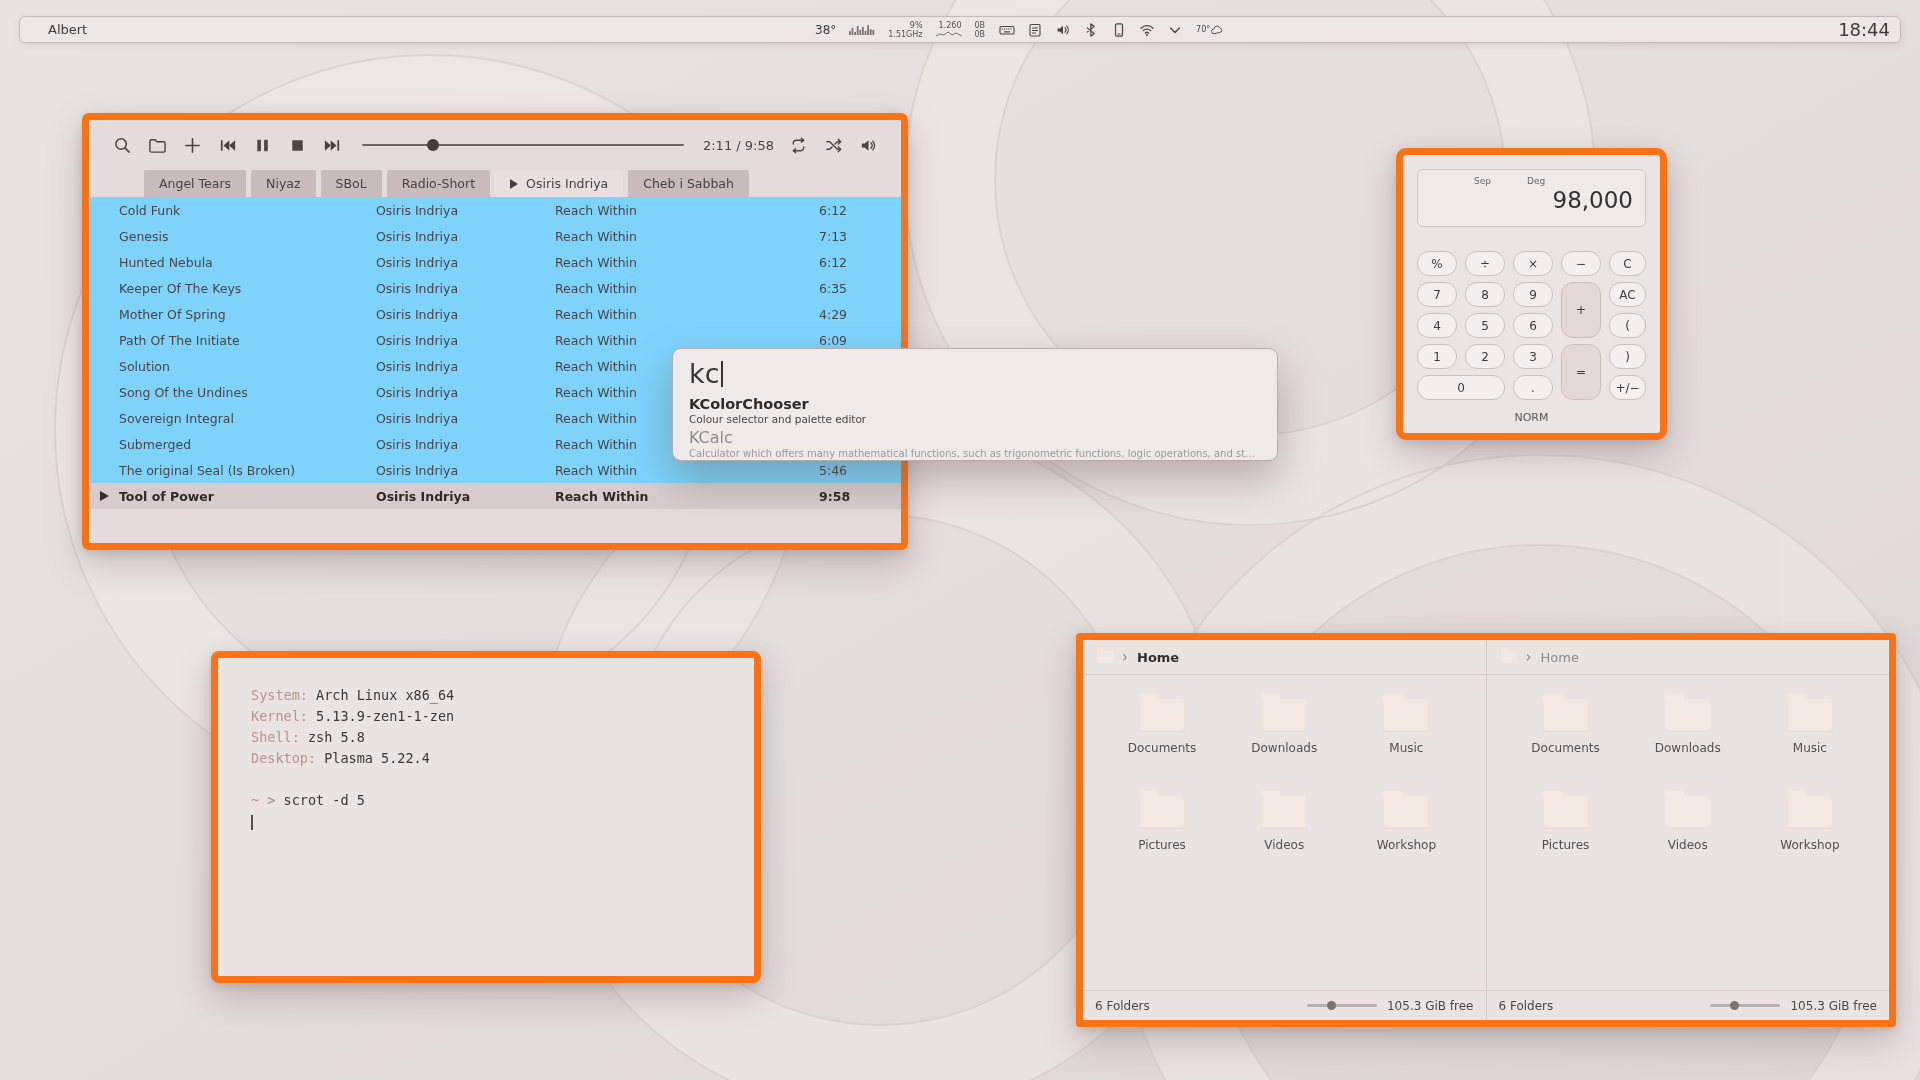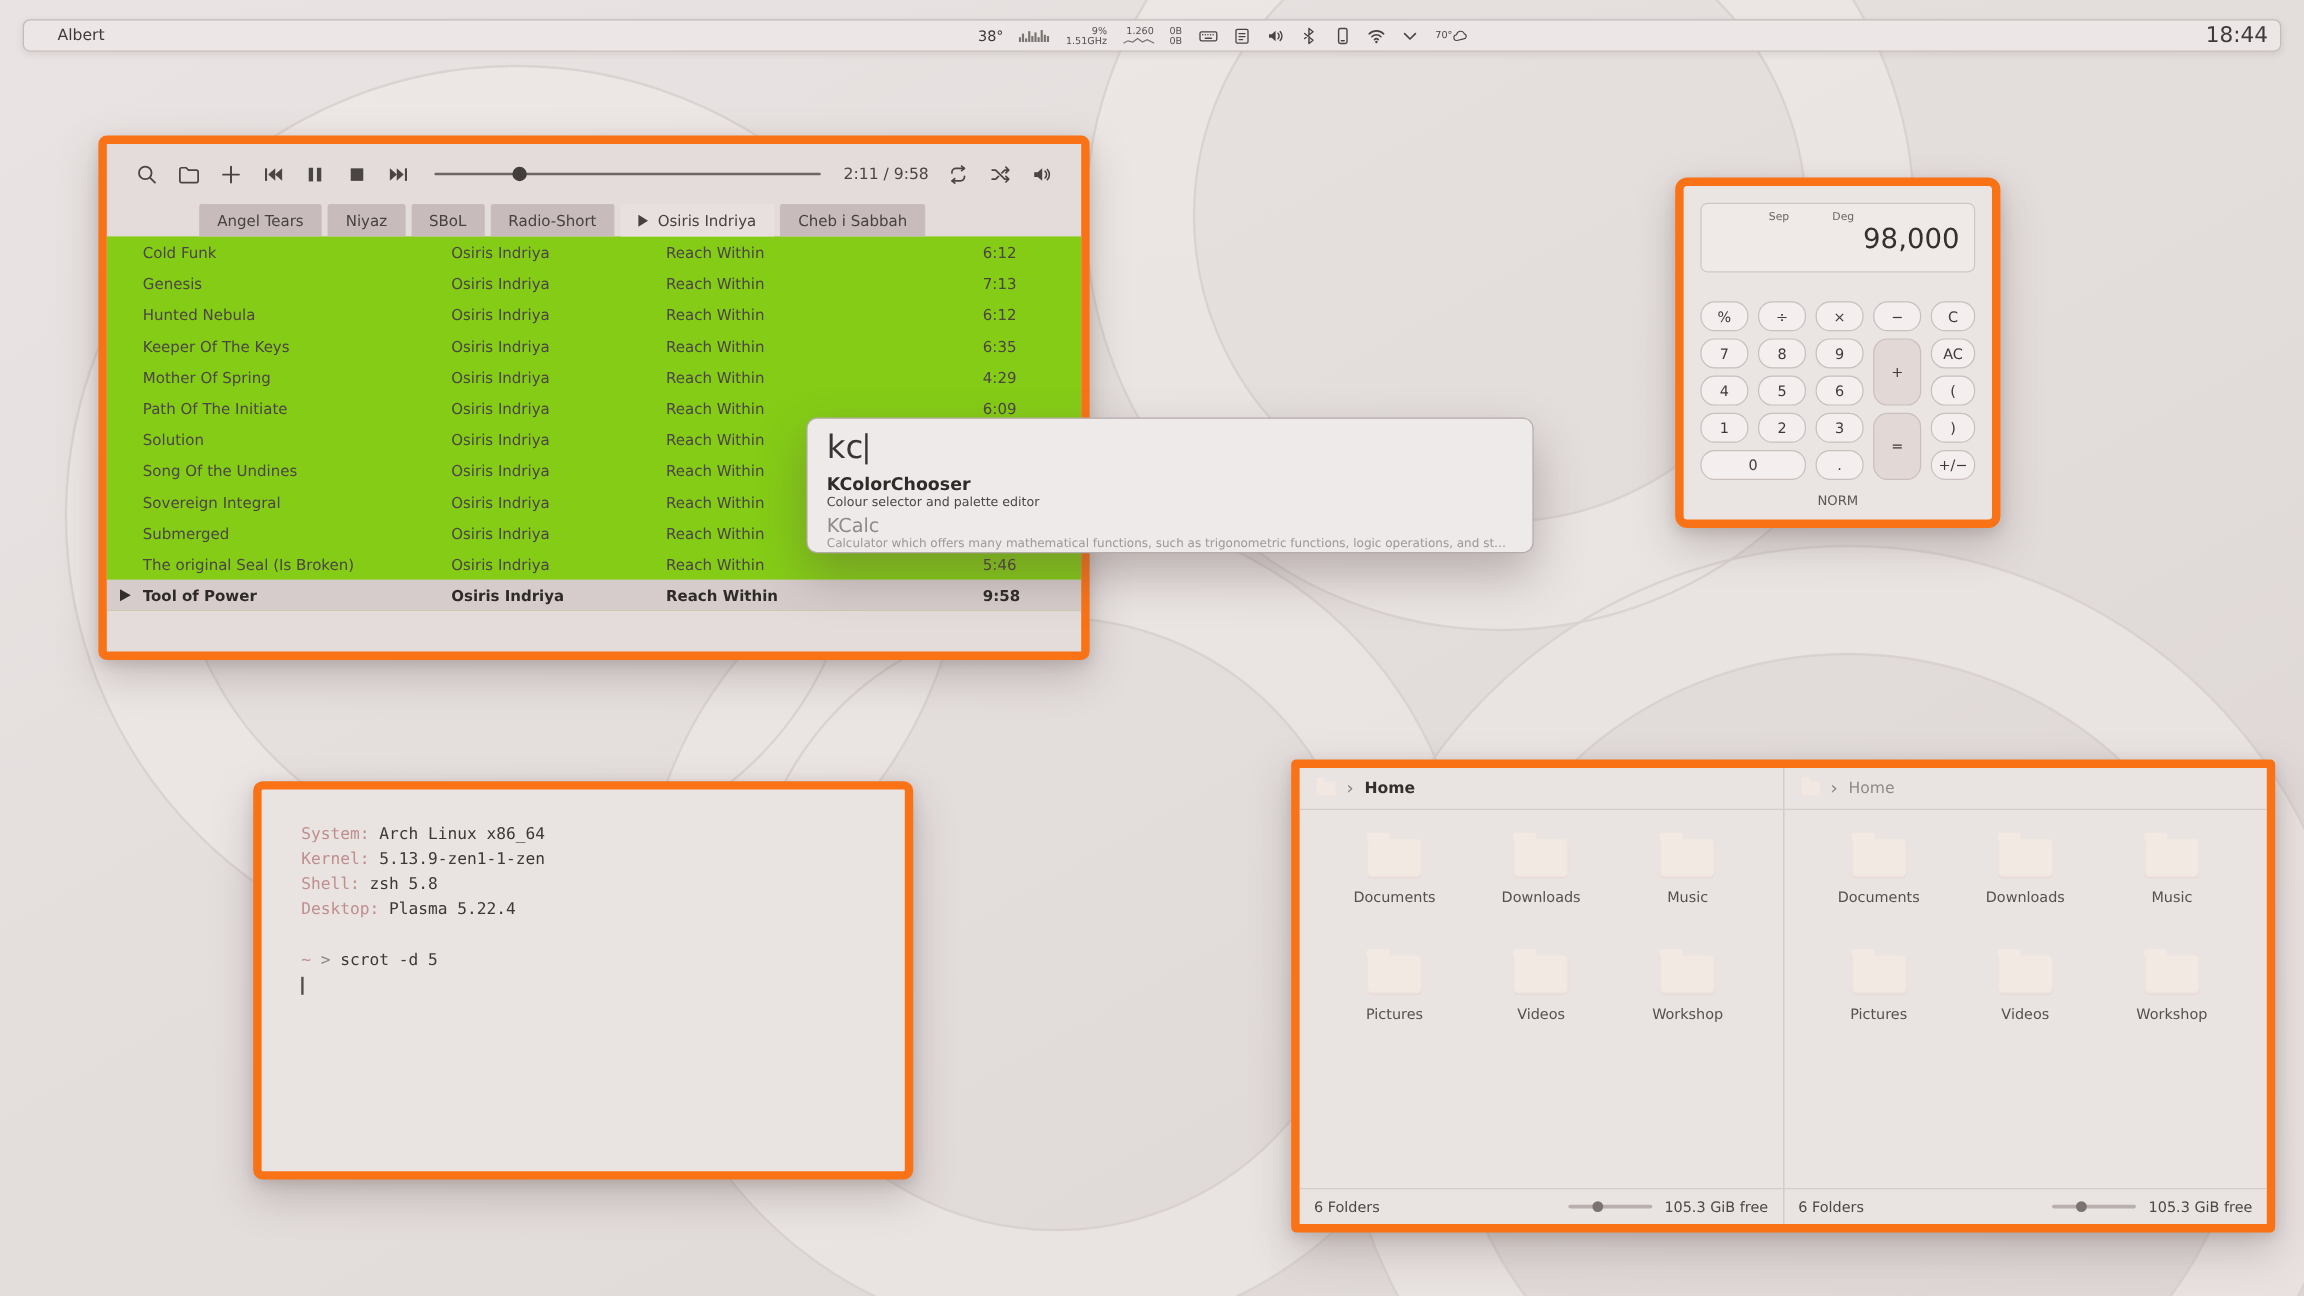--- a/index.html
+++ b/index.html
@@ -30,26 +30,26 @@
   
   #player{left:82px;top:113px;width:826px;height:437px;background:#e3dcdb}
   .p-toolbar{height:50px;display:flex;align-items:center;padding:0 22px;gap:13px;color:#4a4442}
   .icon-btn{background:none;border:none;width:22px;height:22px;padding:0;color:#4a4442;
     display:flex;align-items:center;justify-content:center;cursor:pointer;flex:0 0 auto}
   .icon-btn svg{width:19px;height:19px}
   .p-slider{position:relative;flex:1;height:22px;margin:0 6px}
   .p-slider-track{position:absolute;left:0;right:0;top:10px;height:2px;background:#6e6663;border-radius:1px}
   .p-slider-handle{position:absolute;top:5px;width:12px;height:12px;border-radius:50%;background:#433d3b;margin-left:-6px}
   .p-time{font-size:13px;white-space:nowrap}
-  .p-tabs{display:flex;height:27px;margin-left:77px;gap:5px}
+  .p-tabs{display:flex;height:27px;margin-left:55px;gap:5px}
   .p-tab{background:#c7bcbb;color:#474140;font-size:12.5px;display:flex;align-items:center;
     padding:0 15px;gap:8px;border-radius:2px 2px 0 0;cursor:pointer;white-space:nowrap}
   .p-tab.active{background:#e7e0df}
   .tri{width:0;height:0;border-left:8px solid #453f3d;border-top:5px solid transparent;border-bottom:5px solid transparent}
-  .p-list{background:#84cc16;height:312px}
+  .p-list{background:#7dd3fc;height:312px}
   .track-row{display:grid;grid-template-columns:30px 257px 179px 1fr 70px;align-items:center;
     height:26px;font-size:12.5px;color:#4b4543;padding-right:12px;cursor:default}
   .track-row .t-mark{justify-self:center}
   .tri-dark{width:0;height:0;border-left:9px solid #332e2c;border-top:5.5px solid transparent;border-bottom:5.5px solid transparent}
   .track-row.playing{background:#d5cccb;font-weight:bold;color:#2e2a28}
   .t-dur{text-align:left}
   .t-title,.t-artist,.t-album{overflow:hidden;white-space:nowrap;text-overflow:ellipsis}
 
   
   #launcher{position:absolute;left:672px;top:348px;width:606px;height:113px;background:#edeae9;

